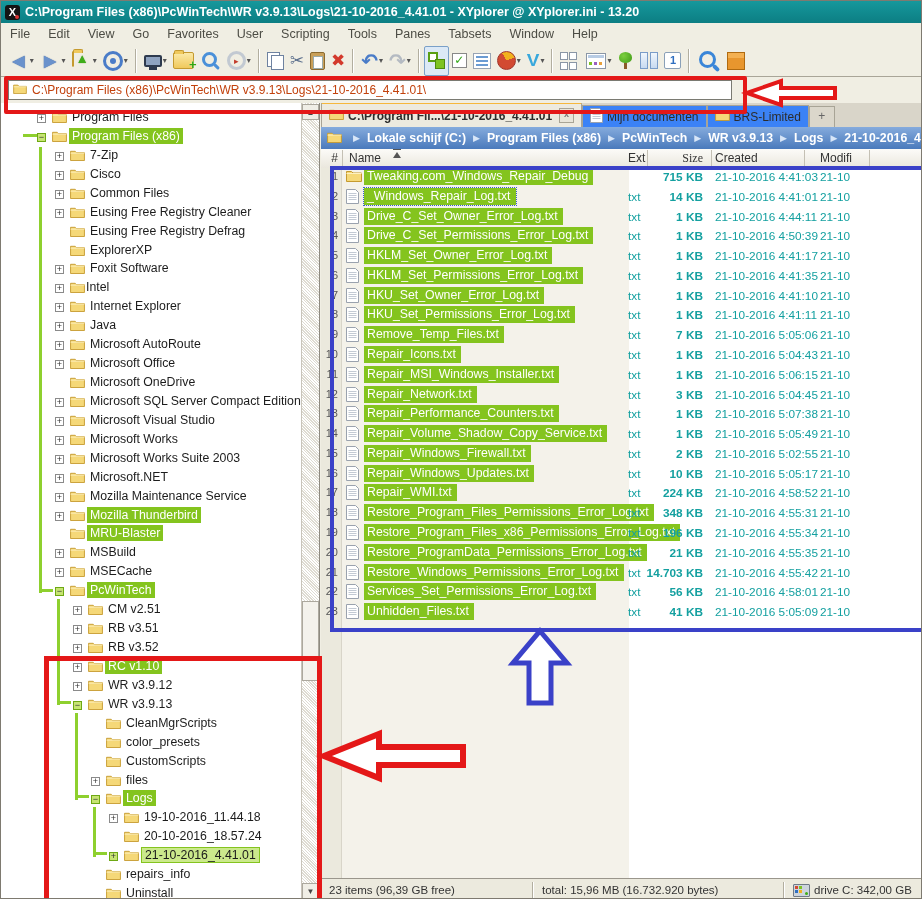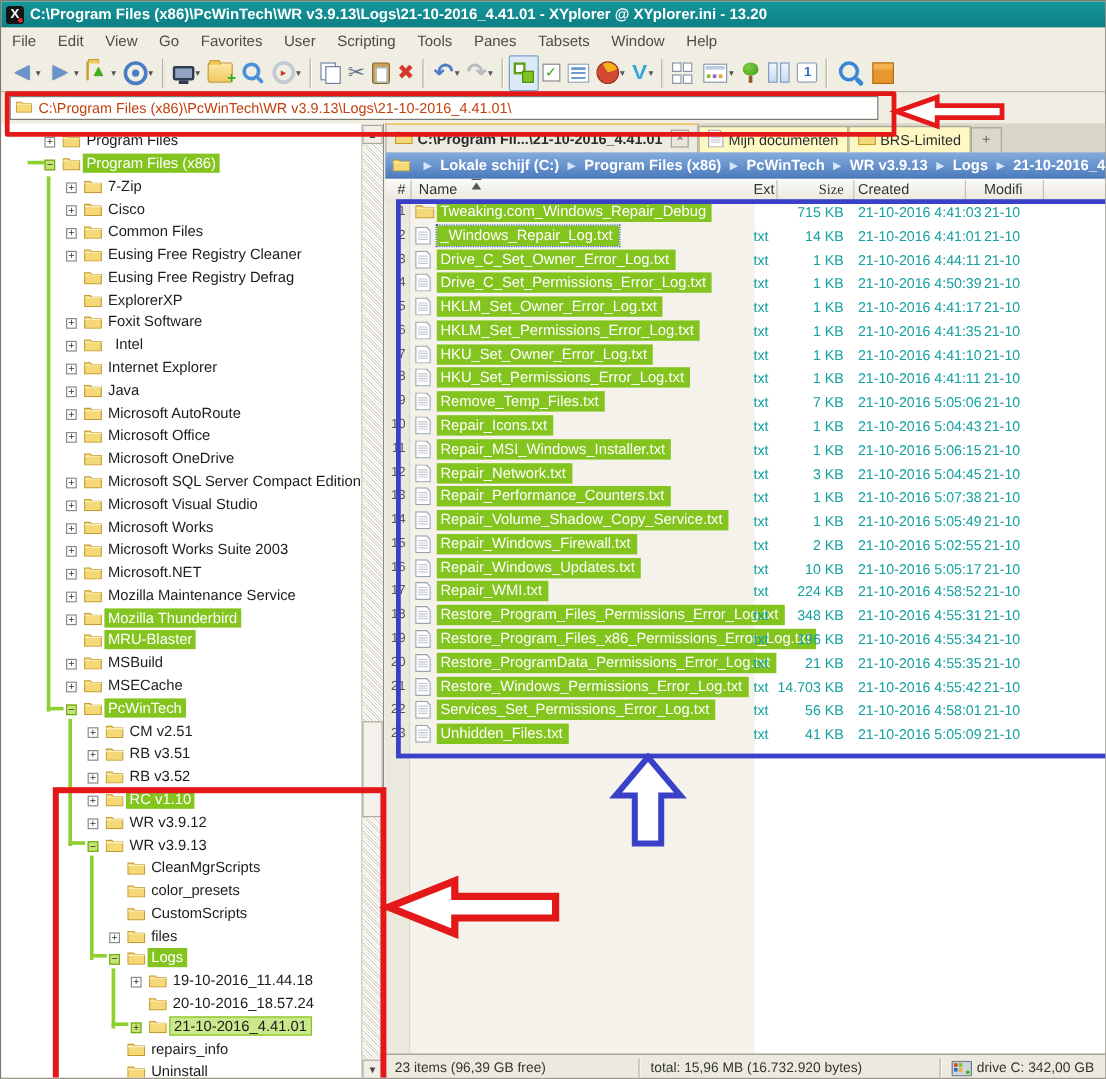--- a/index.html
+++ b/index.html
@@ -95,21 +95,21 @@
   .tlabel.hl-selected{background:#cbe98c;border:1px solid #84c41e;color:#1a1a1a;padding:0 3px;}
   .gline{position:absolute;background:#8ed02e;}
   .tscroll{position:absolute;left:300px;top:0;width:18px;height:100%;
     background:repeating-linear-gradient(45deg,#ffffff 0 1px,#dedbd1 1px 2px);border-left:1px solid #c8c4ba;}
   .sbtn{position:absolute;left:0;width:17px;height:16px;background:#f0eee6;border:1px solid #aca89e;
     font-size:8px;color:#444;text-align:center;line-height:15px;box-sizing:border-box;}
   .sthumb{position:absolute;left:0;width:17px;background:#f4f2ec;border:1px solid #aca89e;box-sizing:border-box;}
   .rightpane{position:absolute;left:320px;top:102px;width:602px;height:797px;background:#d9d5c9;overflow:hidden;}
   
   .tabsrow{position:absolute;left:0;top:0;width:100%;height:24px;display:flex;align-items:flex-end;background:#d9d5c9;}
-  .tab{display:flex;align-items:center;gap:4px;padding:0 7px;height:21px;background:#fef9c3;
+  .tab{display:flex;align-items:center;gap:4px;padding:0 7px;height:21px;background:#3b82f6;
     border:1px solid #a8a496;border-bottom:none;font-size:12px;color:#2c2c2c;white-space:nowrap;}
   .tab.active{height:23px;background:#edeadf;border-top:3px solid #f6b73c;font-weight:bold;}
   .tabclose{width:13px;height:13px;border:1px solid #a8a496;background:#e8e5da;color:#777;
     font-size:9px;line-height:11px;text-align:center;margin-left:3px;}
   .tabplus{width:24px;height:20px;background:#dbd7cb;border:1px solid #a8a496;border-bottom:none;
     color:#666;text-align:center;line-height:19px;font-size:12px;}
   
   .crumbbar{position:absolute;left:0;top:24px;width:100%;height:22px;
     background:linear-gradient(#85abdd,#4a7abc);display:flex;align-items:center;padding-left:6px;
     box-sizing:border-box;color:#fff;font-weight:bold;font-size:12.3px;white-space:nowrap;overflow:hidden;}
@@ -126,21 +126,21 @@
   .listbody{position:absolute;left:0;top:65px;width:100%;height:710px;background:#fff;overflow:hidden;}
   .shadeA{position:absolute;left:0;top:0;width:20px;height:100%;background:#ebe9dd;border-right:1px solid #d8d5c9;}
   .shadeB{position:absolute;left:21px;top:0;width:287px;height:100%;background:#f4f2ea;}
   .frow{position:absolute;left:0;width:100%;height:19px;}
   .rnum{position:absolute;left:0;top:2px;width:17px;text-align:right;font-size:11px;color:#555;}
   .ricon{position:absolute;left:25px;top:1px;}
   .rname{position:absolute;left:43px;top:0;background:#84c41e;color:#fff;font-size:12.3px;
     padding:1px 5px 2px 3px;white-space:nowrap;}
   .rname.sel{outline:1px dotted #3a5fcd;}
   .rext{position:absolute;left:307px;top:2px;color:#14a0a0;font-size:11.8px;}
-  .rsize{position:absolute;left:322px;top:2px;width:60px;text-align:right;color:#14a0a0;font-size:11.8px;}
+  .rsize{position:absolute;left:322px;top:2px;width:60px;text-align:right;color:#14a0a0;font-size:11.8px;font-weight:bold;}
   .rcreated{position:absolute;left:394px;top:2px;color:#14a0a0;font-size:11.8px;white-space:nowrap;}
   .rmod{position:absolute;left:499px;top:2px;width:40px;overflow:hidden;color:#14a0a0;font-size:11.8px;white-space:nowrap;}
   
   .statusbar{position:absolute;left:0;top:775px;width:100%;height:22px;background:#eceade;
     border-top:1px solid #9a968c;display:flex;align-items:center;font-size:11.5px;color:#333;}
   .ssep{width:1px;height:16px;background:#b2ae9f;border-right:1px solid #fff;}
   .ssec{padding:0 8px;white-space:nowrap;overflow:hidden;}
   .driveicon{width:15px;height:11px;background:#cdd4dc;border:1px solid #707a86;border-radius:1px;position:relative;margin-right:4px;flex:none;}
   .driveicon::after{content:"";position:absolute;right:1px;bottom:1px;width:3px;height:3px;border-radius:50%;background:#3fae19;}
   .driveicon::before{content:"";position:absolute;left:1px;top:1px;width:3px;height:3px;background:#d24a32;
@@ -387,21 +387,21 @@
             <path d="M0.5 4.5 h15" stroke="#fdf0c0"></path>
           </svg></span>
         <span class="tlabel" style="position:absolute;left:86px;top:0;">Foxit Software</span>
       </div>
       <div class="titem" style="left: 0px; top: 176.37px; width: 300px;">
         <span class="exp" style="left:54px;top:5px;">+</span>
         <span style="position:absolute;left:69px;top:2px;"><svg width="15" height="12" viewBox="0 0 16 13">
             <path d="M0.5 2.5 h5 l1.5 1.5 h8.5 v8.5 h-15 z" fill="#f5d878" stroke="#c59a2f"></path>
             <path d="M0.5 4.5 h15" stroke="#fdf0c0"></path>
           </svg></span>
-        <span class="tlabel" style="position:absolute;left:92px;top:0;">Intel</span>
+        <span class="tlabel" style="position:absolute;left:82px;top:0;">Intel</span>
       </div>
       <div class="titem" style="left: 0px; top: 195.3px; width: 300px;">
         <span class="exp" style="left:54px;top:5px;">+</span>
         <span style="position:absolute;left:69px;top:2px;"><svg width="15" height="12" viewBox="0 0 16 13">
             <path d="M0.5 2.5 h5 l1.5 1.5 h8.5 v8.5 h-15 z" fill="#f5d878" stroke="#c59a2f"></path>
             <path d="M0.5 4.5 h15" stroke="#fdf0c0"></path>
           </svg></span>
         <span class="tlabel" style="position:absolute;left:86px;top:0;">Internet Explorer</span>
       </div>
       <div class="titem" style="left: 0px; top: 214.23px; width: 300px;">

